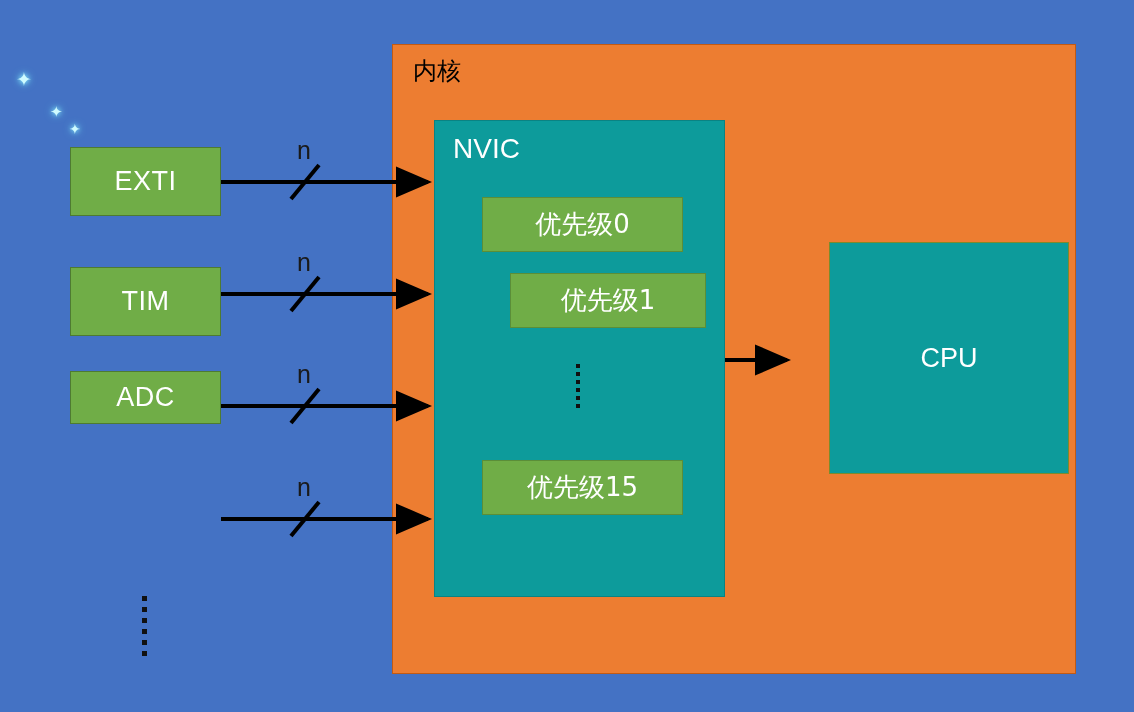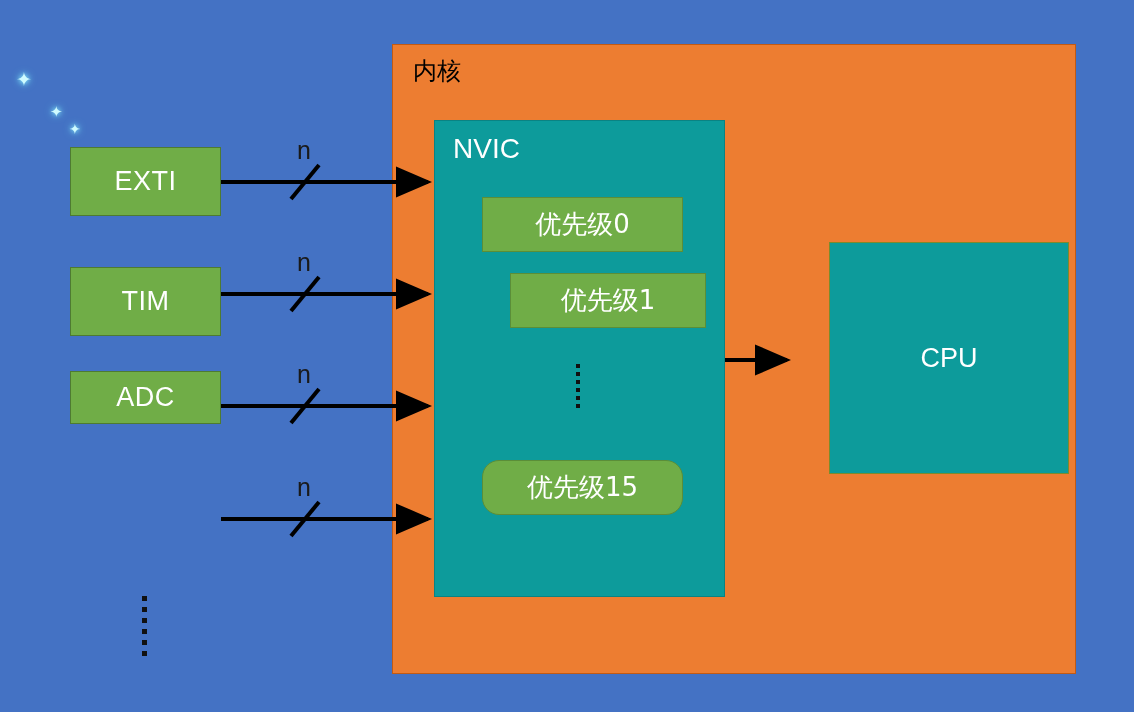--- a/index.html
+++ b/index.html
@@ -145,21 +145,21 @@
   </div>
 
   <div class="abox nvic" style="left:434px; top:120px; width:291px; height:477px;">
     <span class="nvic-title">NVIC</span>
   </div>
 
   <div class="abox prio" style="left:482px; top:197px; width:201px; height:55px;">优先级0</div>
 
   <div class="abox prio" style="left:482px; top:273px; width:196px; height:55px;margin-left:28px;">优先级1</div>
 
-  <div class="abox prio" style="left:482px; top:460px; width:201px; height:55px;border-radius:17px;">优先级15</div>
+  <div class="abox prio" style="left:482px; top:460px; width:201px; height:55px;">优先级15</div>
 
   <div class="dotcol small" style="left:576px; top:364px;">
     <span class="dot"></span>
     <span class="dot"></span>
     <span class="dot"></span>
     <span class="dot"></span>
     <span class="dot"></span>
     <span class="dot"></span>
   </div>
 

